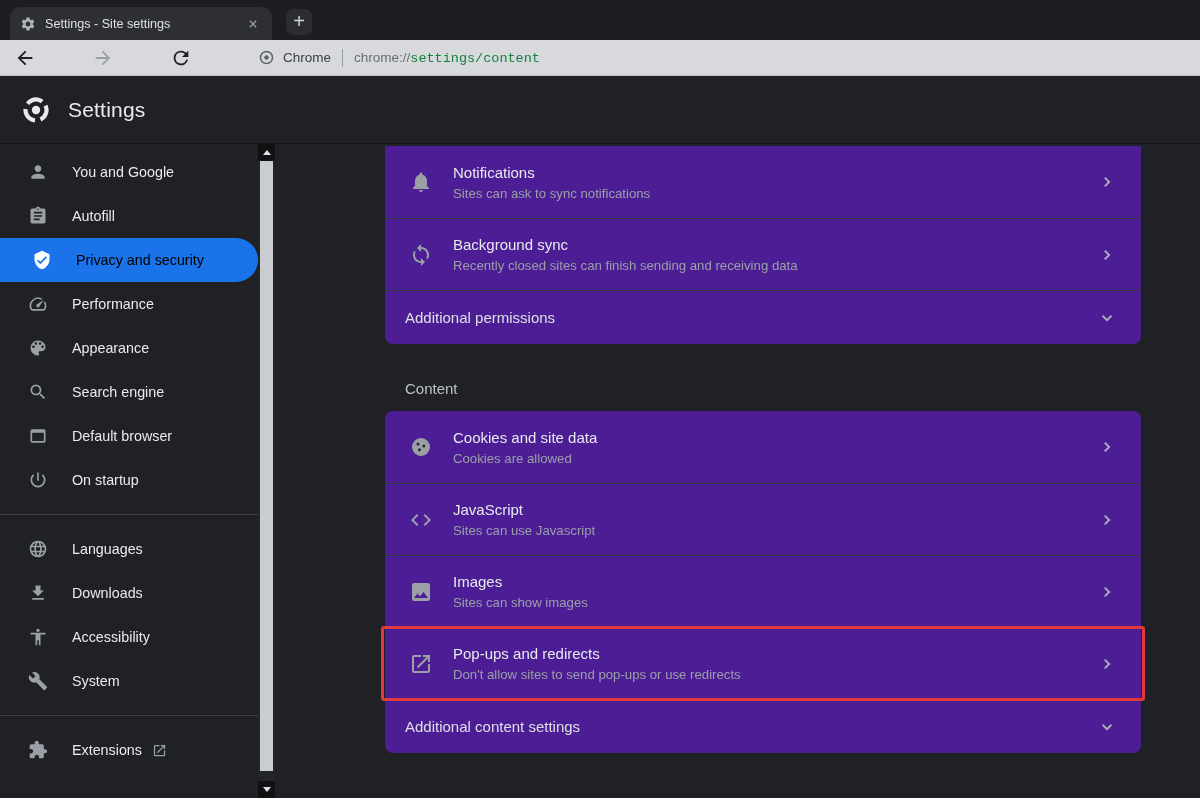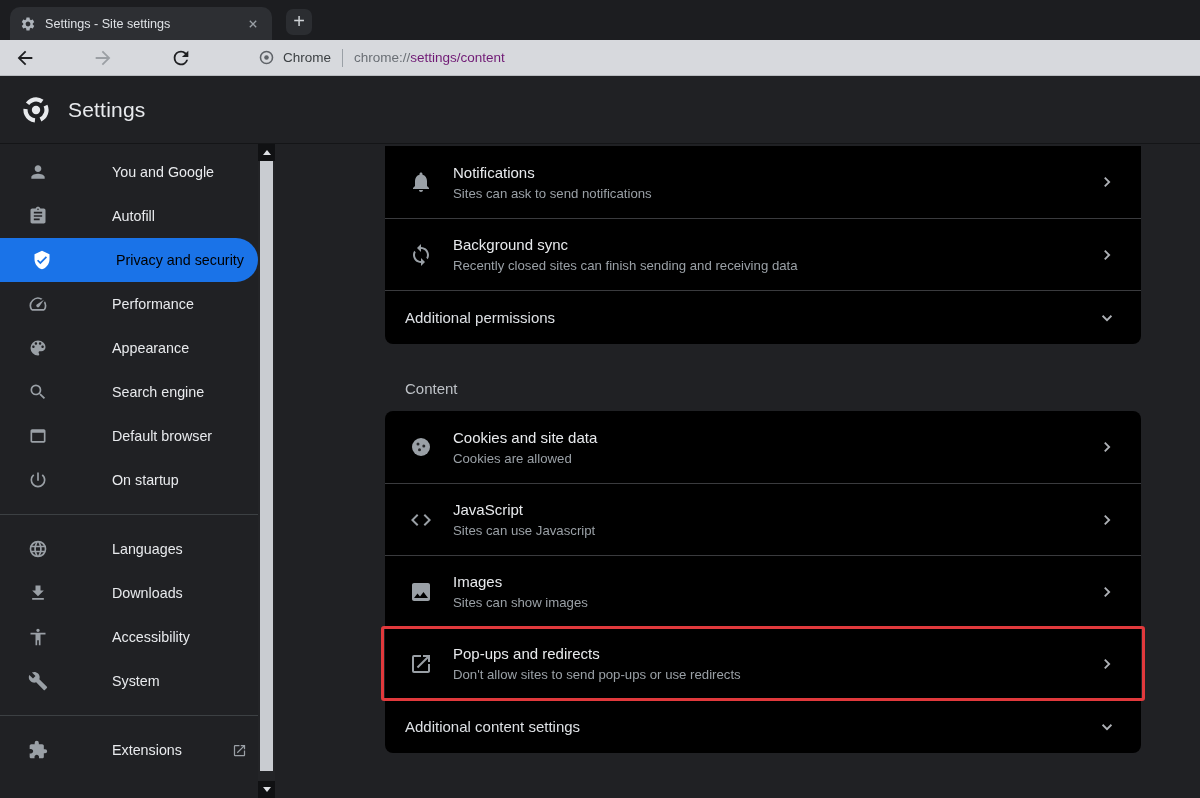--- a/index.html
+++ b/index.html
@@ -35,21 +35,21 @@
   }
   .nav-btn { width:22px; height:22px; margin-left:14px; color:#1e1f21; }
   .nav-btn.fwd { color:#9b9fa4; margin-left:16px; }
   .nav-btn.reload { margin-left:16px; }
   .omnibox { display:flex; align-items:center; margin-left:26px; height:100%; }
   .chrome-badge { width:17px; height:17px; color:#5f6368; }
   .product { margin-left:8px; font-size:13.5px; color:#3c4043; }
   .omni-sep { width:1px; height:18px; background:#9aa0a6; margin:0 11px; }
   .url { font-size:13.5px; white-space:nowrap; }
   .url .scheme { color:#6a6f75; }
-  .url .path { color:#701a75; }
+  .url .path { color:#15803d;font-family:Liberation Mono, monospace; }
 
   
   .app-header {
     position:absolute; top:76px; left:0; right:0; height:68px;
     background:#202124; border-bottom:1px solid rgba(0,0,0,.35);
   }
   .app-logo { position:absolute; left:22px; top:20px; width:28px; height:28px; }
   .app-title { position:absolute; left:68px; top:22px; font-size:21px; font-weight:500; color:#e8eaed; letter-spacing:.2px; }
   .searchbar {
     position:absolute; left:383px; top:90px; width:756px; height:41px;
@@ -62,41 +62,40 @@
     font-family:"Liberation Sans", sans-serif; font-size:14.5px; color:#e8eaed;
   }
   .searchbar input::placeholder { color:#9aa0a6; }
 
   
   .sidebar { position:absolute; top:144px; left:0; width:258px; bottom:0; padding-top:6px; background:#202124; }
   .side-item {
     height:44px; display:flex; align-items:center; padding-left:28px;
     font-size:14.3px; font-weight:500; color:#e8eaed; cursor:default;
     border-radius:0 22px 22px 0;
-    gap:40px;
   }
   .side-item .s-icon { width:20px; height:20px; color:#9aa0a6; flex:0 0 auto; }
   .side-item .s-label { margin-left:24px; white-space:nowrap; }
   .side-item.selected { background:var(--accent-blue,#1a73e8); color:#000000;padding-left:32px; }
   .side-item.selected .s-icon { color:#ffffff; }
   .side-divider { height:1px; background:#3c4043; margin:12px 0; }
   .ext-link { width:15px; height:15px; margin-left:10px; color:#9aa0a6; }
 
   
   .scrollbar { position:absolute; left:258px; top:144px; width:17px; bottom:0; background:#232427; }
   .sb-btn { position:absolute; left:0; width:17px; height:17px; background:#101113; display:flex; align-items:center; justify-content:center; }
   .sb-btn.up { top:0; }
   .sb-btn.down { bottom:0; }
   .tri-up { width:0; height:0; border-left:4px solid transparent; border-right:4px solid transparent; border-bottom:5px solid #dfe1e5; }
   .tri-down { width:0; height:0; border-left:4px solid transparent; border-right:4px solid transparent; border-top:5px solid #dfe1e5; }
   .sb-thumb { position:absolute; left:2px; width:13px; top:17px; height:610px; background:#c9ccd1; }
 
   
   .content { position:absolute; left:275px; top:144px; right:0; bottom:0; background:#202124; }
-  .card { margin-left:110px; width:756px; background:#000000; border-radius:8px; }
+  .card { margin-left:110px; width:756px; background:#4c1d95; border-radius:8px; }
   .card.first { margin-top:2px; border-radius:0 0 8px 8px; }
   .row {
     height:72px; display:flex; align-items:center; padding:0 24px; position:relative; cursor:default;
   }
   .row + .row, .expander { border-top:1px solid #3a3b3e; }
   .row .r-icon { width:24px; height:24px; color:#9aa0a6; flex:0 0 auto; }
   .r-text { margin-left:20px; }
   .r-title { font-size:15px; font-weight:500; color:#e8eaed; }
   .r-sub { font-size:13.2px; color:#9aa0a6; margin-top:5px; }
   .chev { width:20px; height:20px; margin-left:auto; color:#aeb1b6; flex:0 0 auto; }
@@ -312,21 +311,21 @@
 
   <div class="card first">
     <div class="row">
       <span class="r-icon">
           <svg viewBox="0 0 24 24" fill="currentColor">
             <path d="M12 22c1.1 0 2-.9 2-2h-4c0 1.1.89 2 2 2zm6-6v-5c0-3.07-1.64-5.64-4.5-6.32V4c0-.83-.67-1.5-1.5-1.5s-1.5.67-1.5 1.5v.68C7.63 5.36 6 7.92 6 11v5l-2 2v1h16v-1l-2-2z"></path>
           </svg>
         </span>
       <span class="r-text">
         <div class="r-title">Notifications</div>
-        <div class="r-sub">Sites can ask to send notifications</div>
+        <div class="r-sub">Sites can ask to sync notifications</div>
       </span>
       <span class="chev">
           <svg viewBox="0 0 24 24">
             <path d="M9.3 6.7l5.3 5.3-5.3 5.3" fill="none" stroke="currentColor" stroke-width="2.2"></path>
           </svg>
         </span>
     </div>
     <div class="row">
       <span class="r-icon">
           <svg viewBox="0 0 24 24" fill="currentColor">

